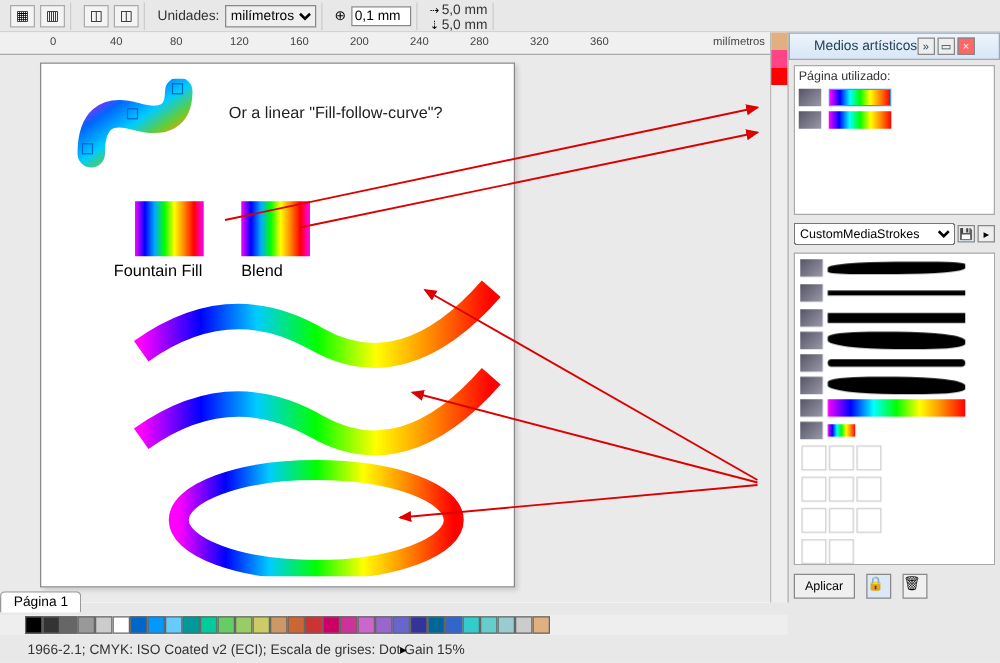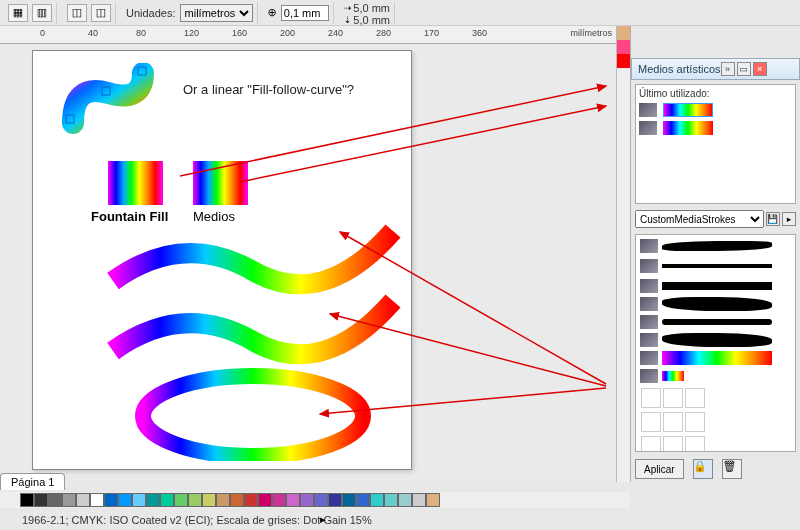--- a/index.html
+++ b/index.html
@@ -17,25 +17,25 @@
 .ruler-h { height: 18px; background: #f0f0f0; border-bottom: 1px solid #aaa; position: relative; font-size: 9px; color: #444; }
 .ruler-h span { position: absolute; top: 2px; }
 .canvas-content { position: relative; height: 438px; background: #eaeaea; }
 
 .page { position: absolute; left: 32px; top: 6px; width: 380px; height: 420px; background: #fff; border: 1px solid #888; box-shadow: 2px 2px 4px rgba(0,0,0,0.15); }
 .caption-text { position: absolute; left: 150px; top: 30px; font-size: 13px; line-height: 1.4; color: #222; }
 
 .fountain-box { position: absolute; width: 55px; height: 44px; }
 .fountain-fill { left: 75px; top: 110px; background: linear-gradient(90deg,#f0f,#00f,#0af,#0f0,#ff0,#f80,#f00,#f0f); }
 .blend-fill { left: 160px; top: 110px; background: linear-gradient(90deg,#f0f,#00f,#0af,#0f0,#ff0,#f80,#f00,#f0f); }
-.label-ff { position: absolute; left: 58px; top: 158px; font-size: 13px; font-weight: bold; }
+.label-ff { position: absolute; left: 58px; top: 158px; font-size: 13px; }
 .label-bl { position: absolute; left: 160px; top: 158px; font-size: 13px; }
 
 .side-panel { width: 170px; background: #e8e8e8; border-left: 1px solid #b0b0b0; display: flex; flex-direction: column; }
-.panel-title { background: linear-gradient(#eef4fb,#d7e6f7); border: 1px solid #9ab; padding: 3px 6px; font-size: 11px; color: #245; display: flex; justify-content: flex-start; align-items: center; margin-top: 32px; }
+.panel-title { background: linear-gradient(#eef4fb,#d7e6f7); border: 1px solid #9ab; padding: 3px 6px; font-size: 11px; color: #245; display: flex; justify-content: center; align-items: center; }
 .panel-close { display: flex; gap: 2px; }
 .pc-btn { width: 14px; height: 14px; border: 1px solid #888; background: #eee; font-size: 9px; display: flex; align-items: center; justify-content: center; cursor: pointer; }
 
 .ultimo-box { margin: 4px; border: 1px solid #aaa; background: #fff; padding: 3px; height: 120px; }
 .ultimo-title { font-size: 10px; color: #333; margin-bottom: 4px; }
 .brush-row { display: flex; align-items: center; gap: 6px; margin-bottom: 4px; }
 .brush-icon { width: 18px; height: 14px; background: linear-gradient(135deg,#556,#99a); display: inline-block; }
 .brush-preview { width: 50px; height: 14px; background: linear-gradient(90deg,#f0f,#00f,#0ff,#0f0,#ff0,#f80,#f00); border: 1px solid #3b99fc; }
 .brush-preview2 { width: 50px; height: 14px; background: linear-gradient(90deg,#f0f,#00f,#0ff,#0f0,#ff0,#f80,#f00); }
 
@@ -102,21 +102,21 @@
   <div class="canvas-area">
     <div class="ruler-h">
       <span style="left:40px">0</span>
       <span style="left:88px">40</span>
       <span style="left:136px">80</span>
       <span style="left:184px">120</span>
       <span style="left:232px">160</span>
       <span style="left:280px">200</span>
       <span style="left:328px">240</span>
       <span style="left:376px">280</span>
-      <span style="left:424px">170</span>
+      <span style="left:424px">320</span>
       <span style="left:472px">360</span>
       <span style="right:4px">milímetros</span>
     </div>
     <div class="canvas-content">
       <div class="page">
 
         <svg style="position:absolute;left:25px;top:12px" width="100" height="80">
           <defs>
               <linearGradient id="g1" x1="0" y1="0" x2="1" y2="1">
             <stop offset="0%" stop-color="#f0f"></stop>
@@ -133,21 +133,21 @@
           <rect x="80" y="4" width="8" height="8" fill="none" stroke="#06c"></rect>
         </svg>
 
         <div class="caption-text">
           <div>Or a linear "Fill-follow-curve"?</div>
         </div>
 
         <div class="fountain-box fountain-fill"></div>
         <div class="fountain-box blend-fill"></div>
         <div class="label-ff">Fountain Fill</div>
-        <div class="label-bl">Medios</div>
+        <div class="label-bl">Blend</div>
 
         <svg style="position:absolute;left:60px;top:170px" width="310" height="240">
           <defs>
               <linearGradient id="gr" x1="0" y1="0" x2="1" y2="0">
             <stop offset="0%" stop-color="#f0f"></stop>
                 <stop offset="17%" stop-color="#00f"></stop>
             <stop offset="33%" stop-color="#0cf"></stop>
                 <stop offset="50%" stop-color="#0f0"></stop>
             <stop offset="67%" stop-color="#ff0"></stop>
                 <stop offset="83%" stop-color="#f80"></stop>
@@ -185,21 +185,21 @@
     <div class="panel-title">
       <span>Medios artísticos</span>
       <div class="panel-close">
         <span class="pc-btn">»</span>
         <span class="pc-btn">▭</span>
         <span class="pc-btn" style="background:#f66;color:#fff">×</span>
       </div>
     </div>
 
     <div class="ultimo-box">
-      <div class="ultimo-title">Último utilizado:</div>
+      <div class="ultimo-title">Página utilizado:</div>
       <div class="brush-row">
         <span class="brush-icon"></span>
         <span class="brush-preview"></span>
       </div>
       <div class="brush-row">
         <span class="brush-icon"></span>
         <span class="brush-preview2"></span>
       </div>
     </div>
 

